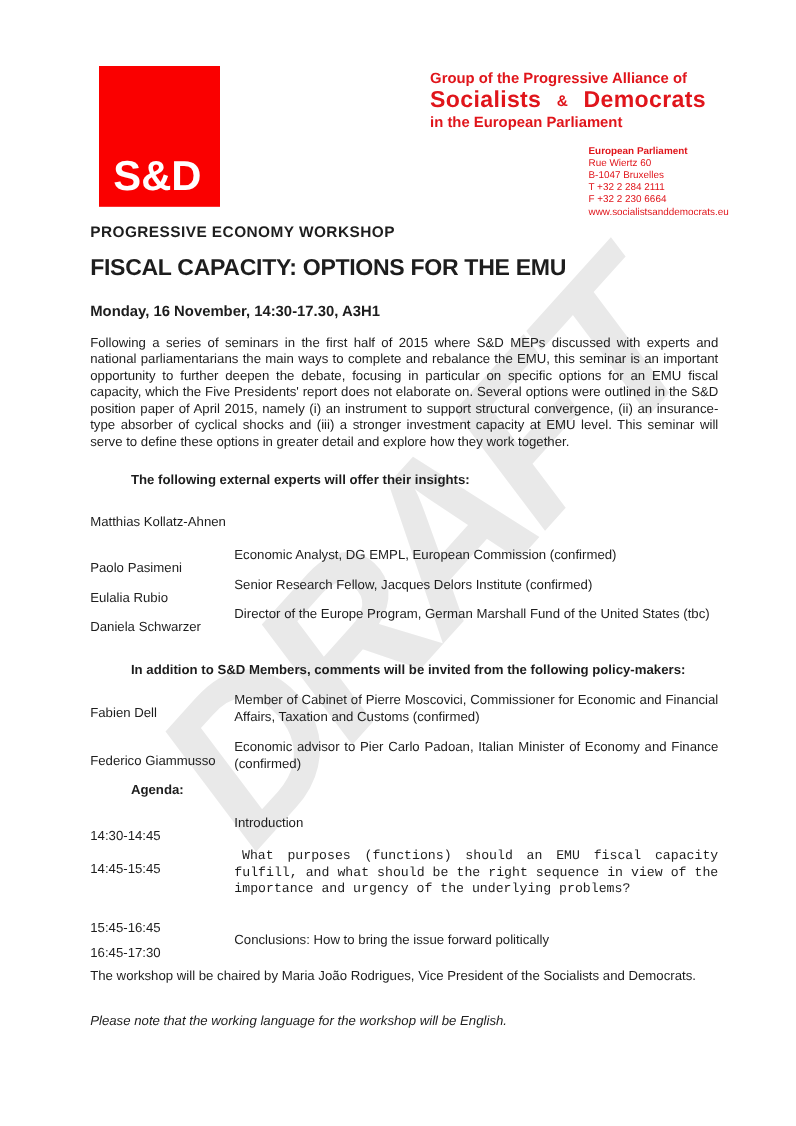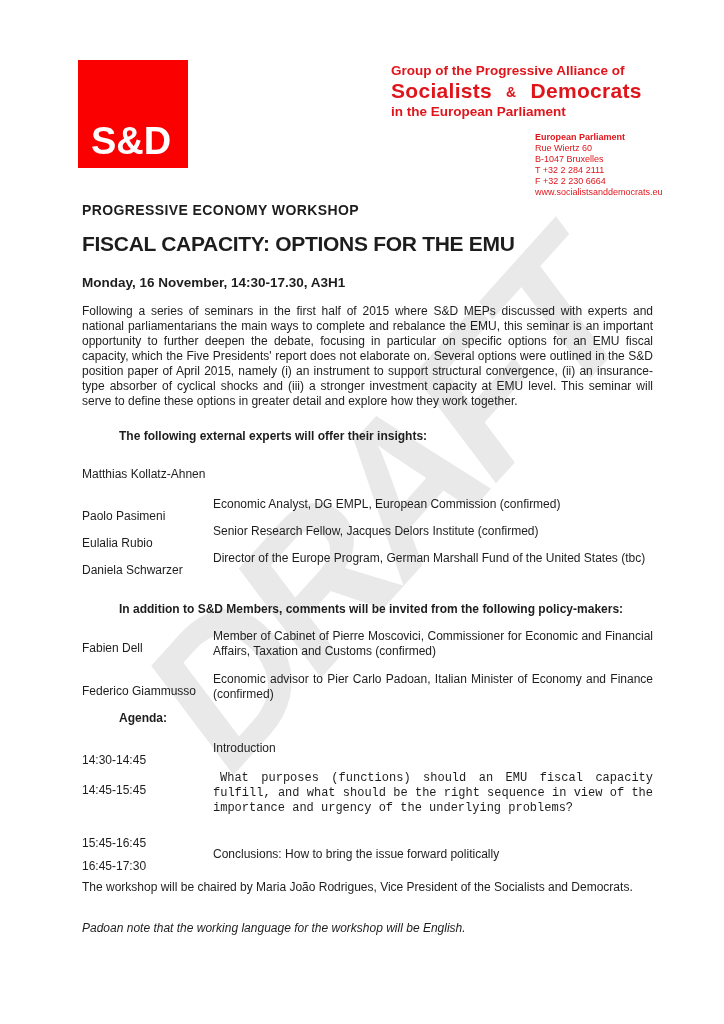--- a/index.html
+++ b/index.html
@@ -12,21 +12,21 @@
   .watermark{
     position:absolute;left:385px;top:505px;z-index:0;
     transform:translate(-50%,-50%) rotate(-48deg);
     font-family:"Liberation Sans",sans-serif;
     font-style:italic;font-weight:bold;font-size:195px;
     letter-spacing:-10px;color:var(--watermark-gray,#e9e9e9);
     white-space:nowrap;user-select:none;
   }
   
   .logo{
-    position:absolute;left:78px;top:60px;width:110px;height:108px;z-index:1;
+    position:absolute;left:90px;top:60px;width:110px;height:128px;z-index:1;
     background:var(--logo-red,#fa0000);
   }
   .logo-text{
     position:absolute;left:13px;bottom:8px;color:#fff;font-weight:bold;font-size:38px;
     letter-spacing:0px;line-height:1;
   }
   .org{position:absolute;left:391px;top:63px;z-index:1;color:var(--brand-red,#e0151b);font-weight:bold;}
   .org-l1{font-size:13.5px;line-height:16px;}
   .org-l2{font-size:21px;line-height:24px;letter-spacing:.3px;white-space:nowrap;}
   .org-l2 .amp{font-size:14px;margin:0 14px;vertical-align:1px;}
@@ -129,16 +129,16 @@
     <div class="blk row bodytext" style="top:824px">
       <span class="cell-name">15:45-16:45</span>
     </div>
     <div class="blk row bodytext" style="top:847px">
       <span class="cell-name">16:45-17:30</span>
       <span class="cell-desc nowrap">Conclusions: How to bring the issue forward politically</span>
     </div>
 
     <div class="blk bodytext nowrap" style="top:880px">The workshop will be chaired by Maria João Rodrigues, Vice President of the Socialists and Democrats.</div>
 
-    <div class="blk bodytext note-italic" style="top:921px">Padoan note that the working language for the workshop will be English.</div>
+    <div class="blk bodytext note-italic" style="top:921px">Please note that the working language for the workshop will be English.</div>
 
   </main>
 </div>
 
 </body></html>

